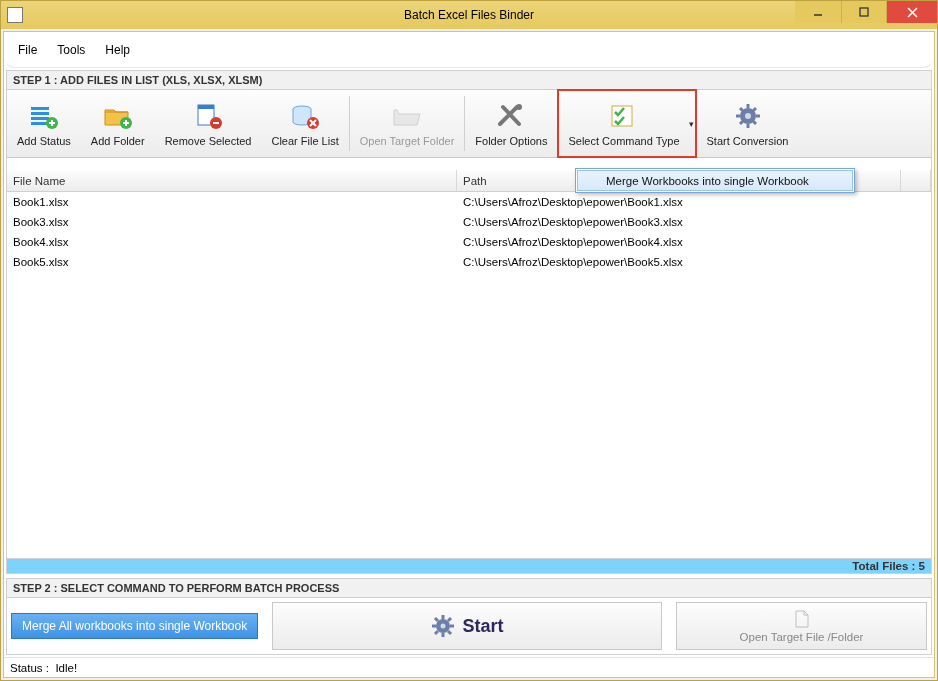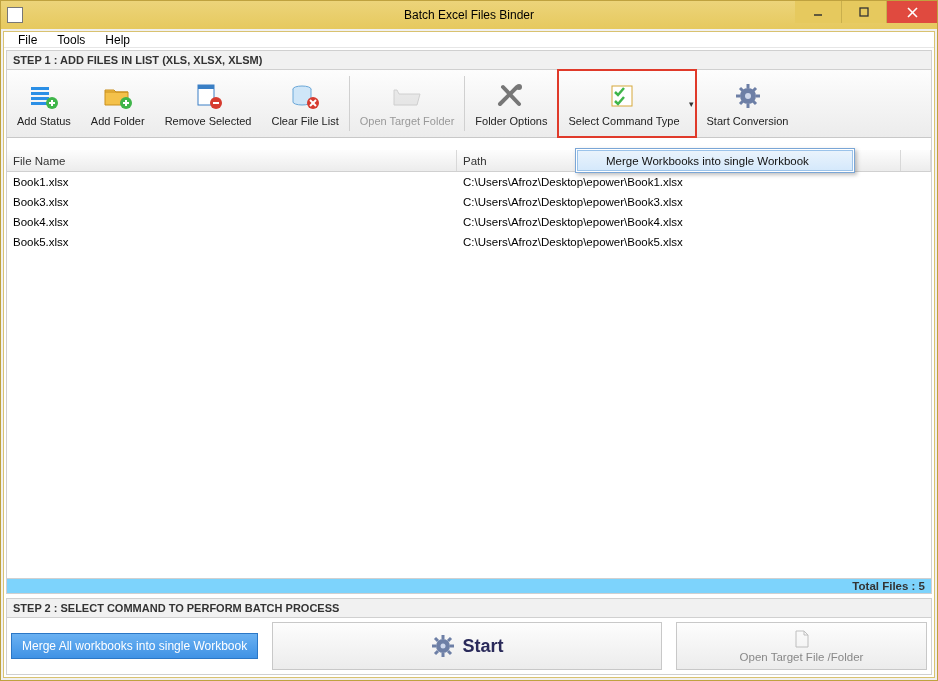--- a/index.html
+++ b/index.html
@@ -18,21 +18,21 @@
   .win-controls { position: absolute; right: 0; top: 0; display: flex; height: 22px; }
   .win-btn { width: 46px; height: 22px; display:flex; align-items:center; justify-content:center; font-family: Arial; font-size: 14px; color:#333; }
   .win-btn.min { background: #e6c95e; }
   .win-btn.max { background: #e6c95e; border-left:1px solid #c9af4d; border-right:1px solid #c9af4d; }
   .win-btn.close { background: #e04a3f; color: #fff; font-size: 16px; width: 50px; }
 
   
   .client { flex: 1; background: #fff; margin: 2px; border: 1px solid #d9c270; display:flex; flex-direction: column; }
 
   
-  .menubar { height: 16px; display:flex; align-items:center; padding: 0 6px; gap: 4px; background:#fff; border-bottom:1px solid #e6e6e6;}
+  .menubar { height: 36px; display:flex; align-items:center; padding: 0 6px; gap: 4px; background:#fff; border-bottom:1px solid #e6e6e6;border-radius:11px;}
   .menubar .menu-item { padding: 2px 8px; }
 
   
   .group { margin: 2px 2px; border: 1px solid #d0d0d0; background:#fff; display:flex; flex-direction: column; flex:1; position: relative; }
   .group-header { background: #f1f1f1; border-bottom: 1px solid #d0d0d0; padding: 3px 6px; font-weight: bold; font-size: 11px; color:#333; }
 
   
   .toolbar { display:flex; align-items:stretch; background:linear-gradient(#fdfdfd,#ececec); border-bottom:1px solid #c8c8c8; padding: 0px; height: 68px; }
   .tool-btn {
     display:flex; flex-direction: column; align-items:center; justify-content:center;
@@ -307,16 +307,21 @@
         <div class="step2-open">
           <svg width="20" height="20" opacity="0.6">
             <path d="M4 2 L12 2 L16 6 L16 18 L4 18 Z" fill="none" stroke="#999"></path>
             <path d="M12 2 L12 6 L16 6" fill="none" stroke="#999"></path>
           </svg>
           <span>Open Target File /Folder</span>
         </div>
       </div>
     </div>
 
+    <div class="statusbar">
+      <span>Status  :</span>
+      <span>&nbsp;&nbsp;</span>
+      <span>Idle!</span>
+    </div>
 
   </div>
 
 </div>
 
 </body></html>

